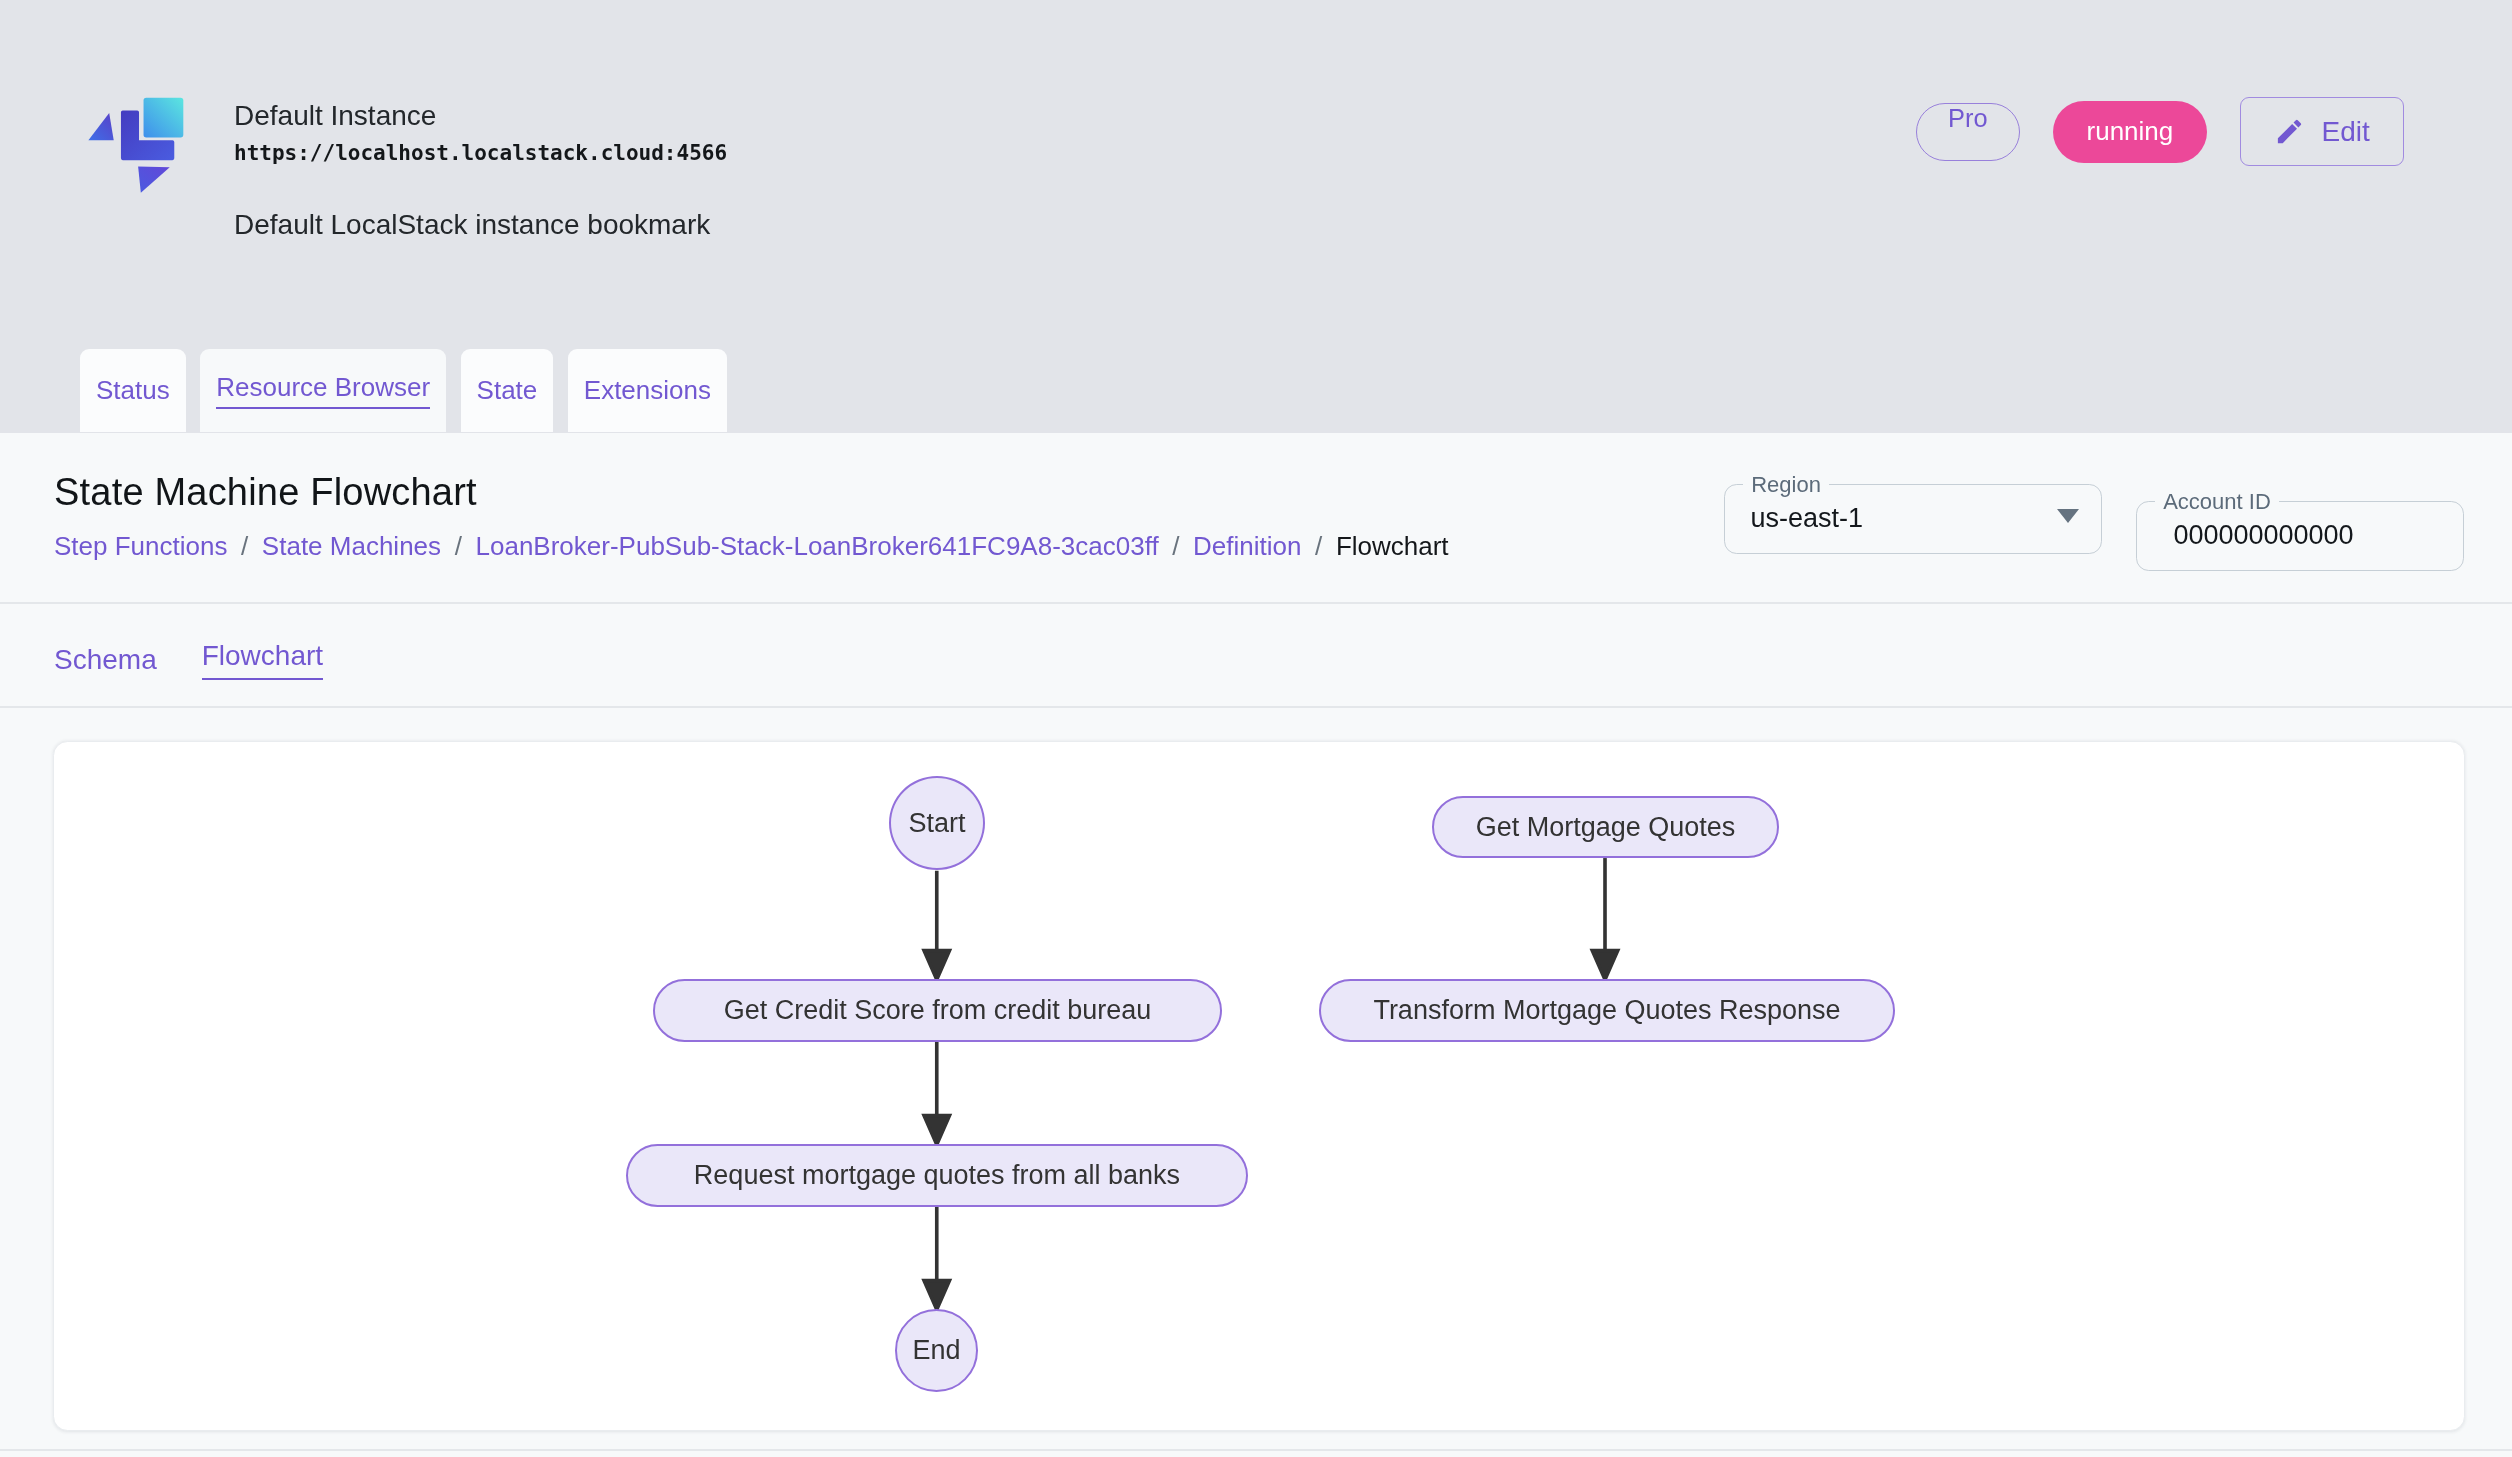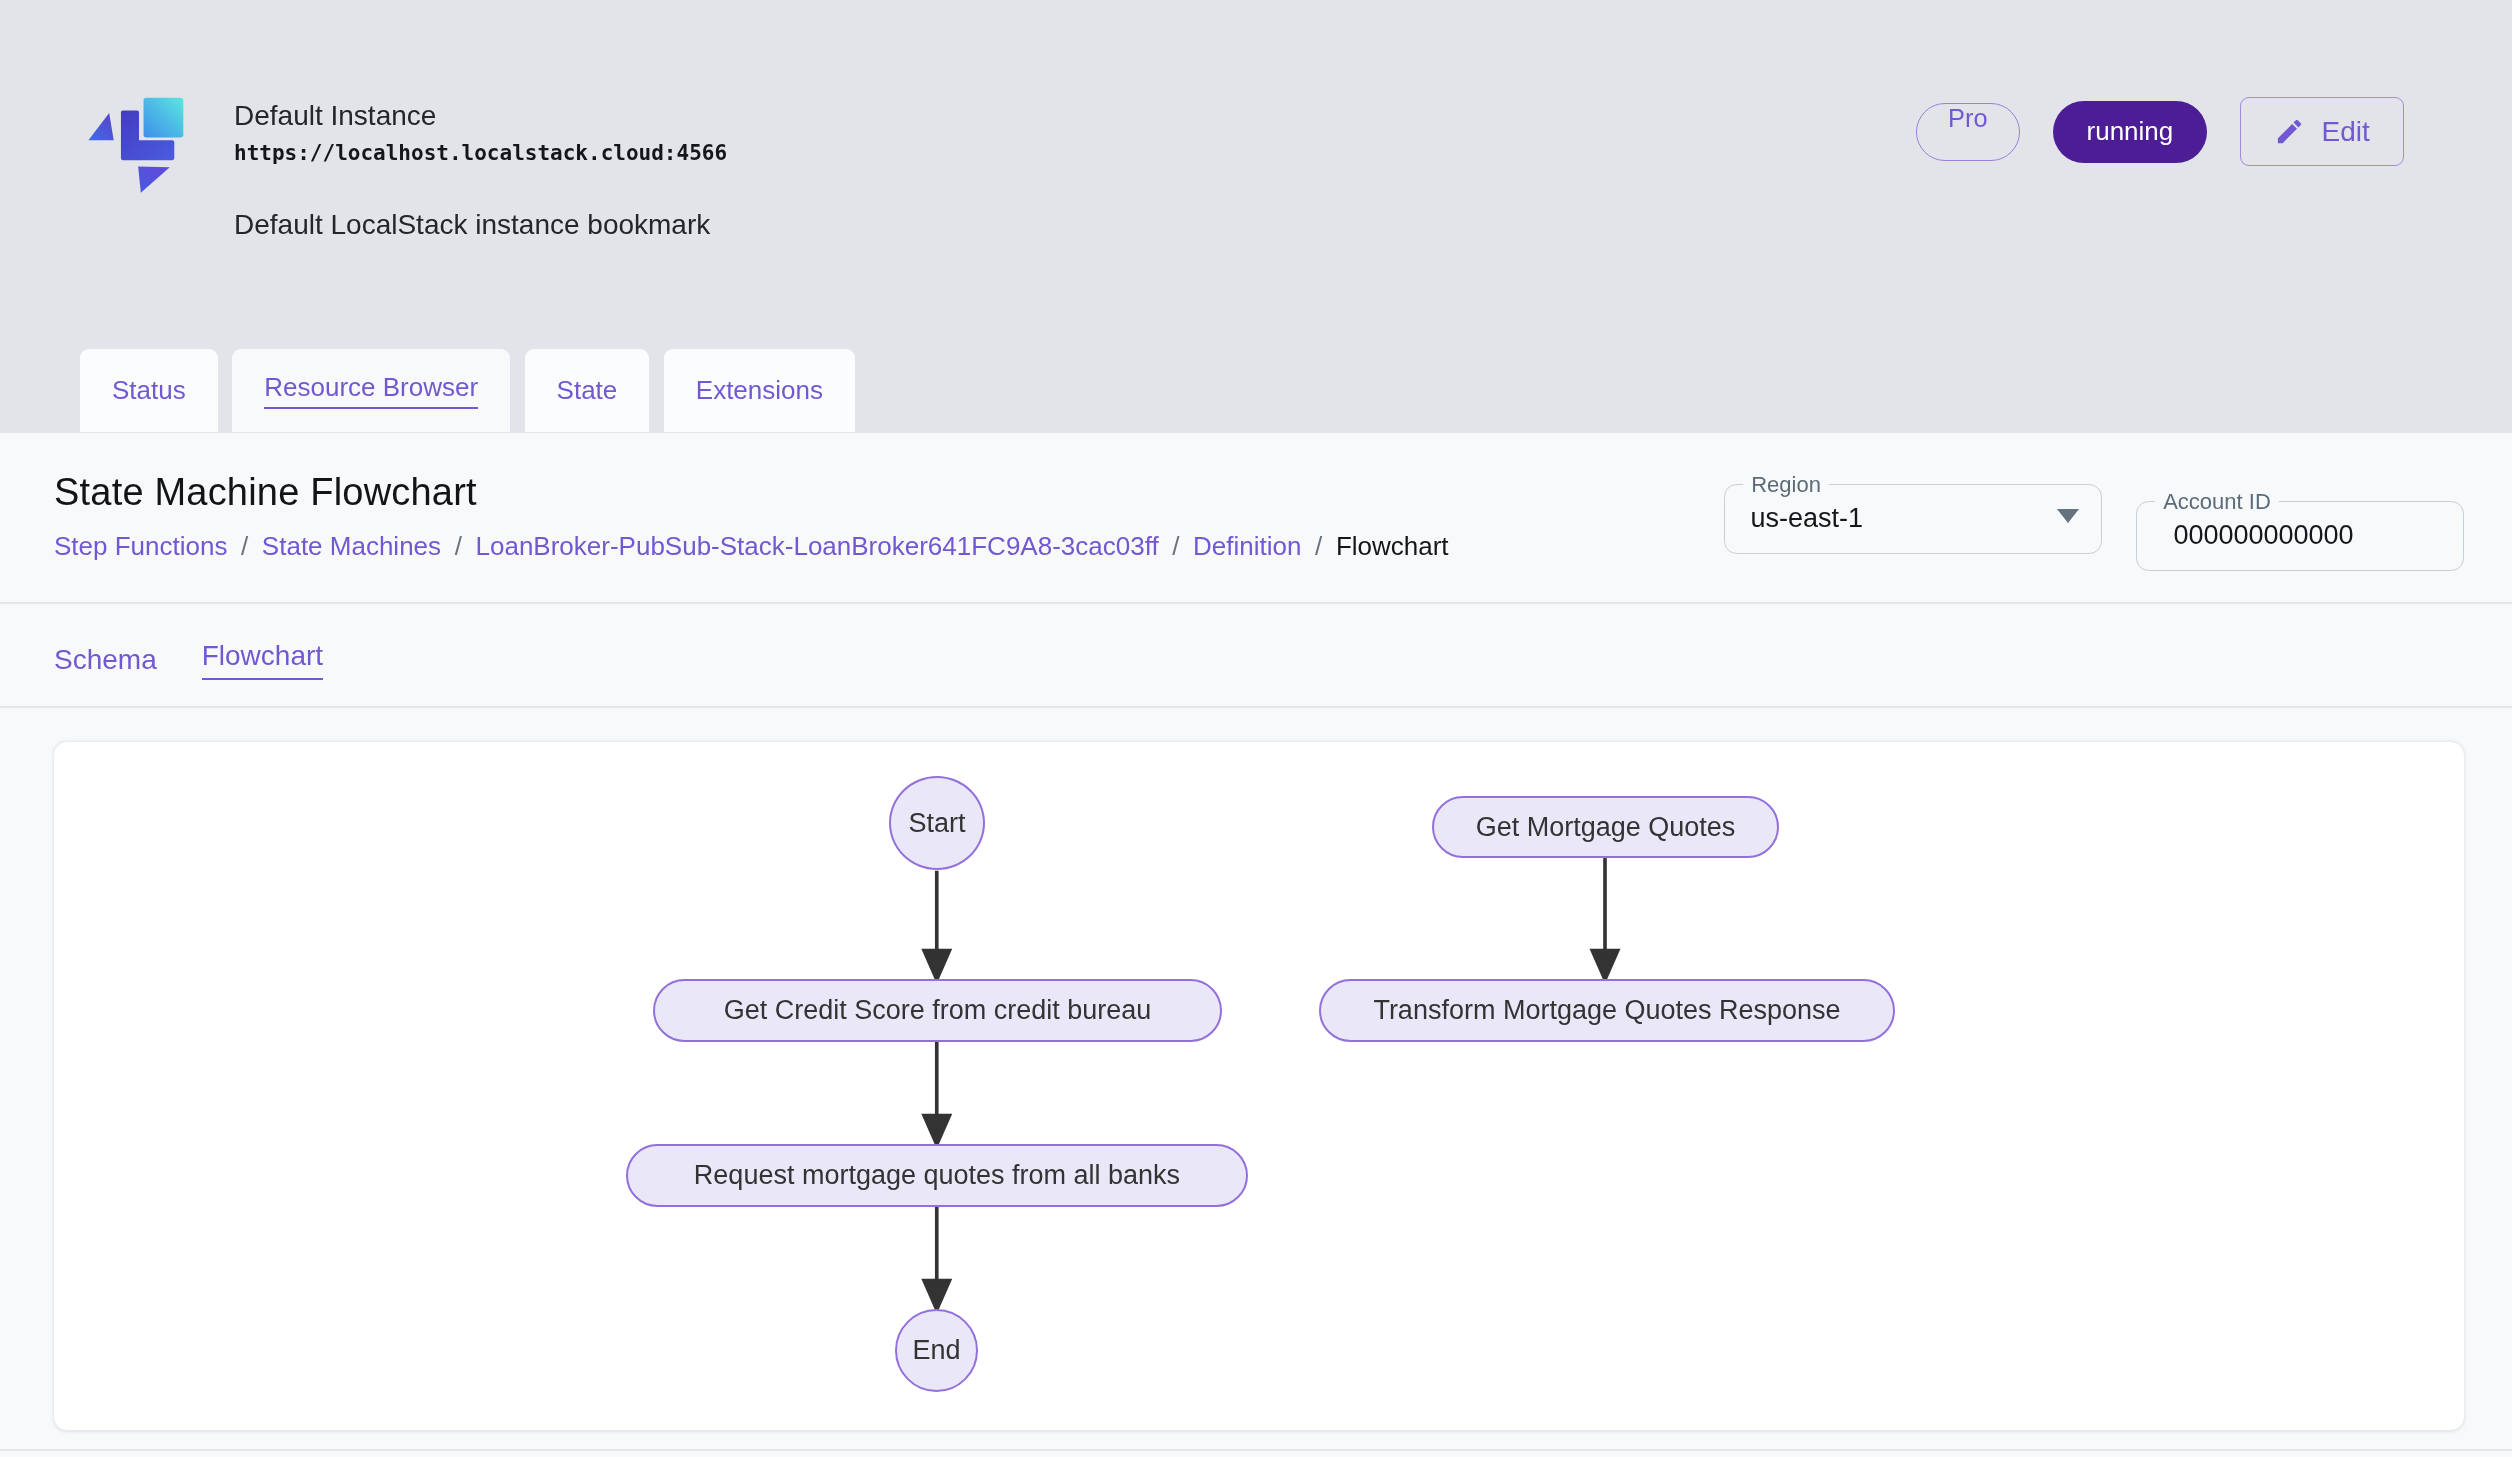--- a/index.html
+++ b/index.html
@@ -9,27 +9,27 @@
 
   
   .logo { position:absolute; left:80px; top:86px; width:109px; height:113px; }
   .instance-block { position:absolute; left:234px; top:100px; }
   .instance-label { font-size:28px; color:#23272B; }
   .instance-url { font-family:"DejaVu Sans Mono", monospace; font-weight:700; font-size:21px; color:#14171A; margin-top:9px; }
   .instance-desc { font-size:28px; color:#23272B; margin-top:44px; }
 
   .header-actions { position:absolute; left:1916px; top:96px; height:71px; display:flex; align-items:center; gap:33px; }
   .chip-pro { height:58px; padding:0 31px; display:flex; align-items:flex-start; border:1.8px solid #9880DB; border-radius:29px; color:#7258D1; font-size:25.4px; background:transparent; }
-  .chip-running { height:62px; padding:0 34px; display:flex; align-items:center; border-radius:31px; background:#4c1d95; color:#FFFFFF; font-size:26px; }
+  .chip-running { height:62px; padding:0 34px; display:flex; align-items:center; border-radius:31px; background:#ec4899; color:#FFFFFF; font-size:26px; }
   .btn-edit { height:69px; padding:8px 33px; display:flex; align-items:center; gap:16.3px; border:1.8px solid #A18BE0; border-radius:9px; color:#7258D1; font-size:28px; background:transparent; cursor:pointer; }
   .btn-edit svg { width:31px; height:31px; fill:#7258D1; }
 
   
   .tabs { position:absolute; left:80px; top:349px; display:flex; gap:14.5px; }
-  .tab { height:83px; padding:0 32px; display:flex; align-items:center; font-size:26px; color:#7258D1; background:#FBFCFD; border-radius:9px 9px 0 0; cursor:pointer; }
+  .tab { height:83px; padding:0 16px; display:flex; align-items:center; font-size:26px; color:#7258D1; background:#FBFCFD; border-radius:9px 9px 0 0; cursor:pointer; }
   .tab.active { background:#F7F9FA; }
   .tab.active .tab-label { border-bottom:2.7px solid #7258D1; padding-bottom:4.5px; }
 
   
   .panel { position:absolute; left:0; top:433px; width:2512px; height:1024px; background:#F7F9FA; }
   .page-title { position:absolute; left:54px; top:38px; font-size:38px; color:#111518; letter-spacing:0.2px; }
   .breadcrumb { position:absolute; left:54px; top:98px; display:flex; align-items:center; gap:13.6px; font-size:26px; white-space:nowrap; }
   .crumb-link { color:#7258D1; cursor:pointer; }
   .crumb-sep { color:#69737D; }
   .crumb-current { color:#14171A; }

